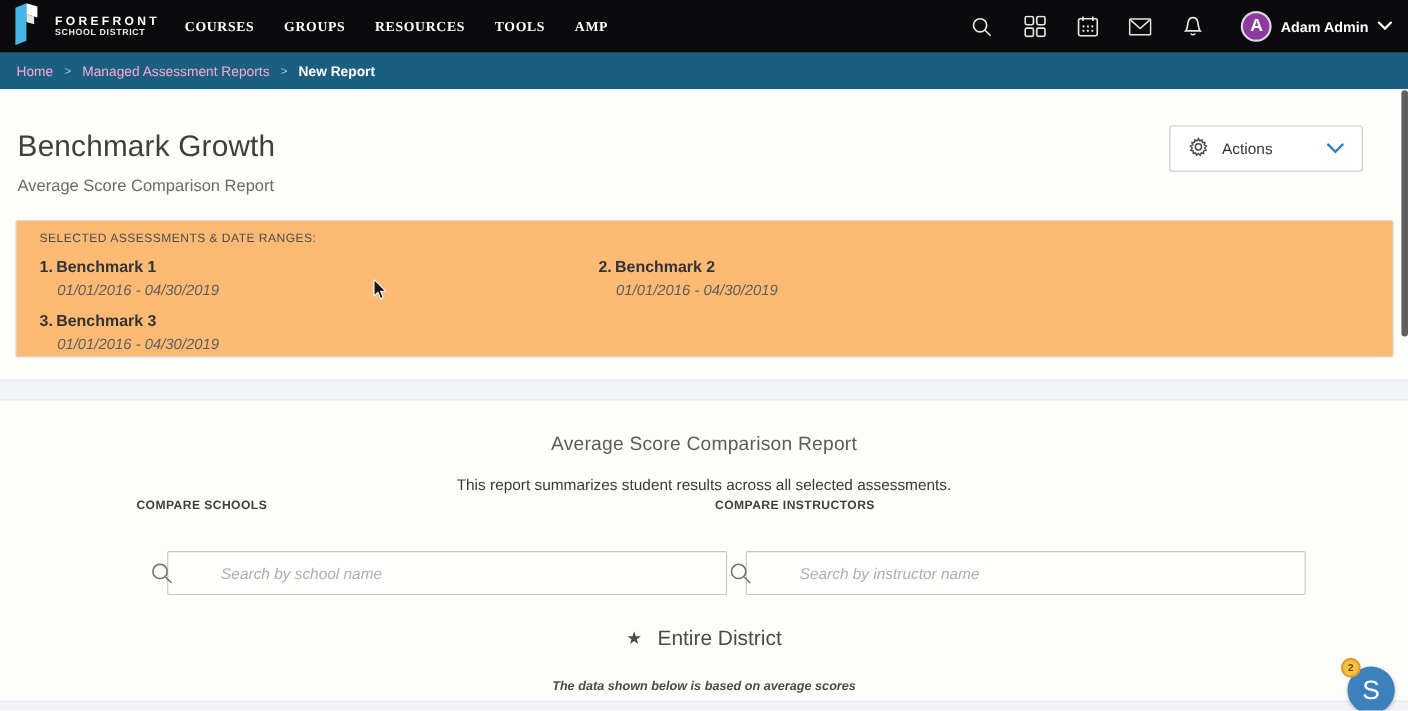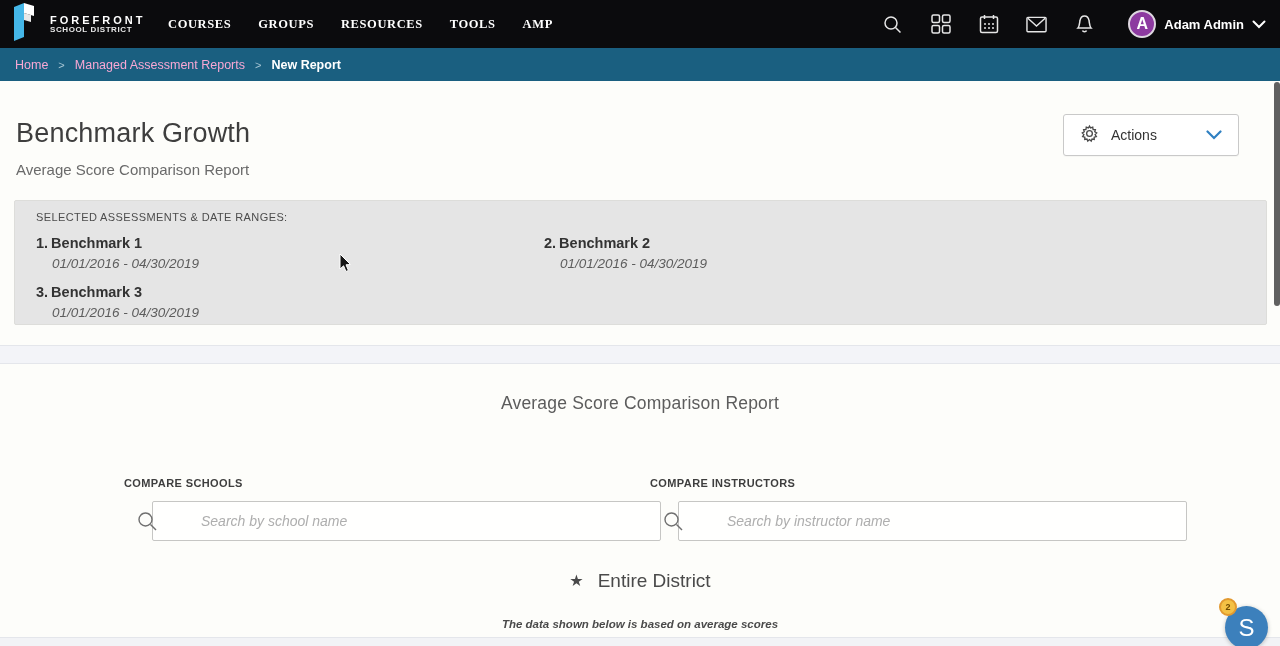--- a/index.html
+++ b/index.html
@@ -57,40 +57,40 @@
     background:#fff; border:1px solid #c9c9c9; border-radius:3px;
     display:flex; align-items:center; padding:0 16px; gap:12px; cursor:pointer;
     box-shadow:0 1px 1px rgba(0,0,0,0.03);
   }
   .actions-label { font-size:14px; color:#333; }
   .actions-btn .chev { margin-left:auto; }
 
   
   .assess-box {
     position:absolute; left:14px; top:200px; width:1253px; height:125px;
-    background:#e5e5e5; border:1px solid #ddddda; border-radius:2px;
+    background:#fdba74; border:1px solid #ddddda; border-radius:2px;
     padding:10px 0 0 21px;
   }
   .assess-label { font-size:11px; color:#4c4c4c; letter-spacing:0.4px; font-weight:500; }
   .assess-grid { display:grid; grid-template-columns:508px auto; margin-top:12px; row-gap:13px; }
   .assess-name { font-size:14.5px; color:#333; font-weight:600; }
   .assess-num { font-weight:700; margin-right:3px; }
   .assess-range { font-size:13.5px; font-style:italic; color:#5d5d5d; margin:5px 0 0 16px; }
 
   
   .divider-band {
     position:absolute; left:0; top:345px; width:1280px; height:19px;
     background:#f3f4f8; border-top:1px solid #e4e6eb; border-bottom:1px solid #e4e6eb;
   }
 
   
   .report-heading { position:absolute; top:393px; left:0; width:1280px; text-align:center; font-size:17.5px; color:#5c5c5c; letter-spacing:0.2px; }
   .report-desc { position:absolute; top:432px; left:0; width:1280px; text-align:center; font-size:14px; color:#3a3a3a; }
 
-  .col-label { position:absolute; top:477px; font-size:11px; font-weight:600; color:#3e3e3e; letter-spacing:0.4px; }
+  .col-label { position:absolute; top:454px; font-size:11px; font-weight:600; color:#3e3e3e; letter-spacing:0.4px; }
   .lbl-schools { left:124px; }
   .lbl-instructors { left:650px; }
 
   .search-wrap { position:absolute; top:501px; width:509px; height:40px; }
   .sw-left { left:124px; }
   .sw-right { left:650px; }
   .search-wrap input {
     width:100%; height:100%; border:1px solid #c6c6c4; border-radius:2px;
     background:#fffffe; padding:0 12px 0 48px; font-size:14px; color:#444;
     font-family:"Liberation Sans", sans-serif; outline:none;margin-left:28px;
@@ -265,20 +265,21 @@
           <span class="assess-num">3.</span><span>Benchmark 3</span>
         </div>
         <div class="assess-range">01/01/2016 - 04/30/2019</div>
       </div>
     </div>
   </section>
 
   <div class="divider-band"></div>
 
   <h2 class="report-heading" style="font-weight:400;">Average Score Comparison Report</h2>
+  <div class="report-desc">This report summarizes student results across all selected assessments.</div>
 
   <div class="col-label lbl-schools">COMPARE SCHOOLS</div>
   <div class="col-label lbl-instructors">COMPARE INSTRUCTORS</div>
 
   <div class="search-wrap sw-left">
     <span class="search-glyph">
       <svg width="21" height="21" viewBox="0 0 21 21" fill="none" stroke="#6f6f6f" stroke-width="1.4">
         <circle cx="8.5" cy="8.5" r="6.5"></circle>
           <line x1="13.5" y1="13.5" x2="19" y2="19"></line>
       </svg>

